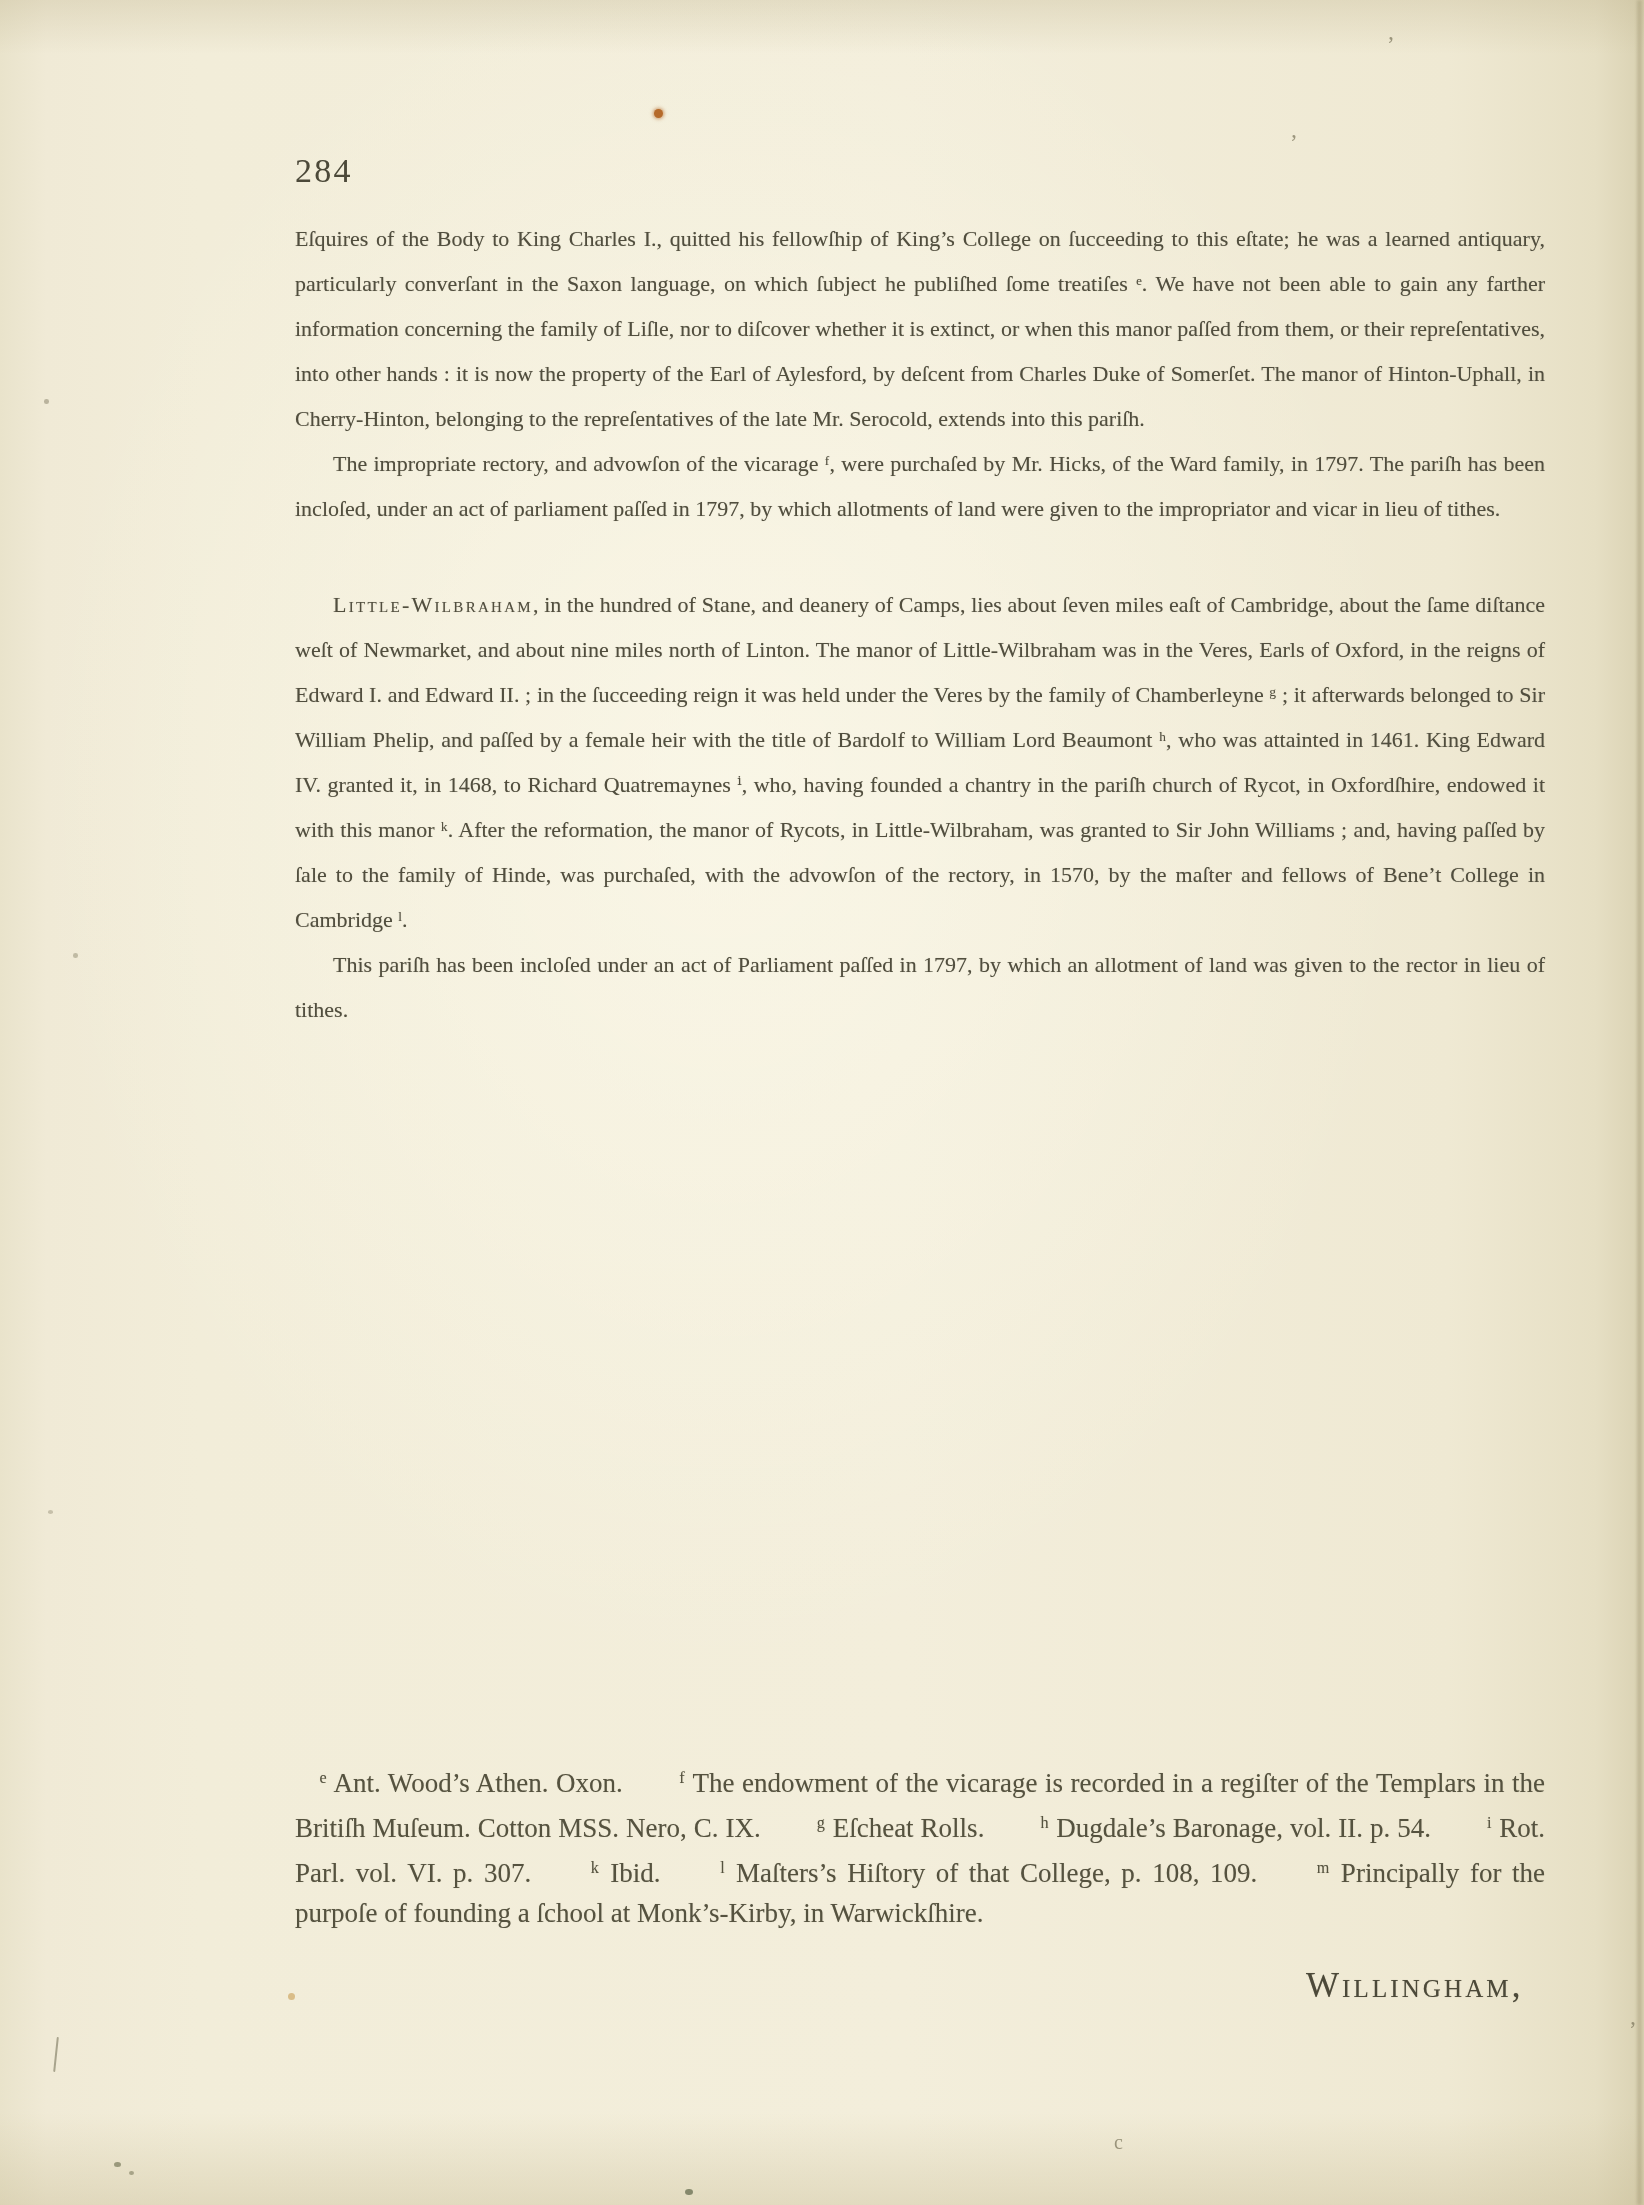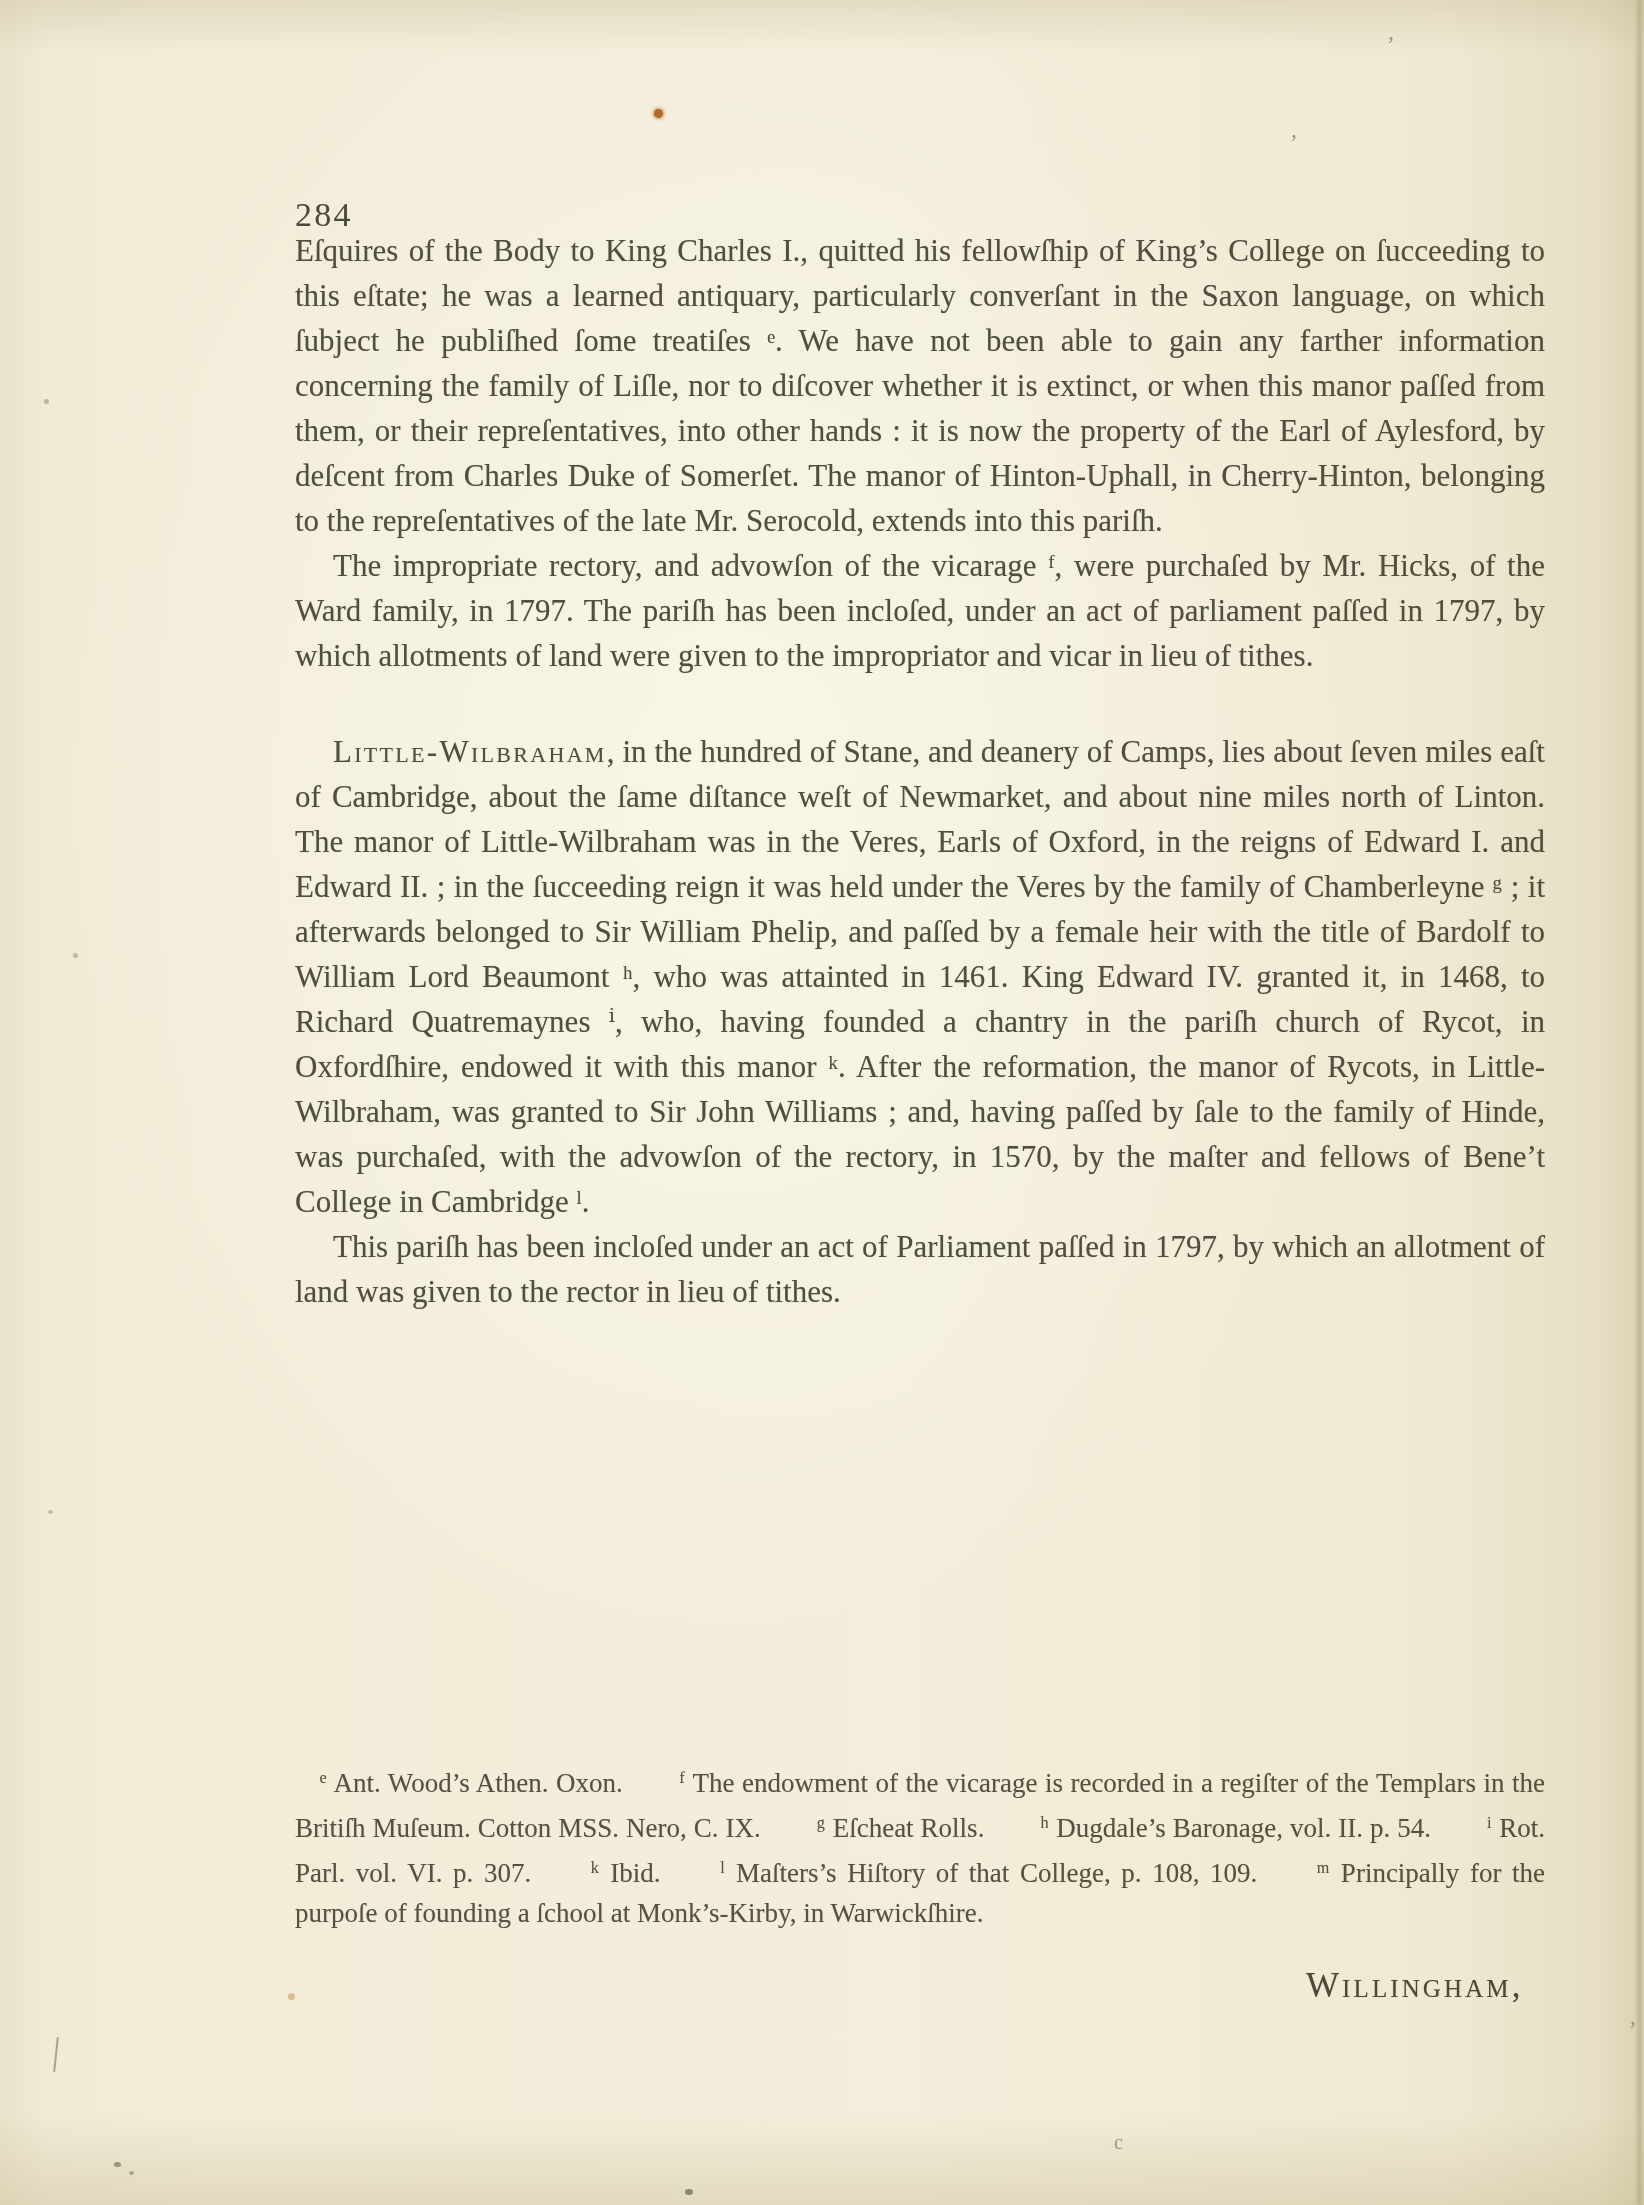--- a/index.html
+++ b/index.html
@@ -15,33 +15,33 @@
     color:#514e3e;
   }
   
   .edge-top { position:absolute; left:0; top:0; width:100%; height:54px;
     background:linear-gradient(180deg, rgba(190,178,140,0.30), rgba(190,178,140,0)); }
   .edge-bottom { position:absolute; left:0; bottom:0; width:100%; height:92px;
     background:linear-gradient(0deg, rgba(198,186,146,0.38), rgba(198,186,146,0)); }
   .edge-right-line { position:absolute; top:0; right:3.1px; width:4.6px; height:100%;
     background:rgba(150,138,100,0.35); filter:blur(1.5px); }
 
-  .header-band { position:absolute; left:295px; top:135px; width:1250px; height:54px;margin-top:44px; }
+  .header-band { position:absolute; left:295px; top:135px; width:1250px; height:54px; }
   .page-number {
     position:absolute; left:0; top:17px; font-size:34px; letter-spacing:2.3px; color:#4c4939;
   }
   .running-title {
     position:absolute; left:0; top:0; width:100%; text-align:center;
     font-size:40px; letter-spacing:13px; color:#4a4737;
     text-shadow:0 0 0.8px rgba(74,71,55,0.4);
   }
 
   .text-block {
-    position:absolute; left:295px; top:228px; width:1250px;
-    font-size:31px; line-height:45px; text-align:justify;
+    position:absolute; left:295px; top:216px; width:1250px;
+    font-size:22px; line-height:45px; text-align:justify;
     text-shadow:0 0 0.8px rgba(81,78,62,0.35);
   }
   .text-block p { margin:0; text-indent:38px; }
   .text-block p.no-indent { text-indent:0; }
   .text-block p.section-start { margin-top:51px; }
 
   .smallcaps { font-variant:small-caps; letter-spacing:2.3px;margin-top:15px; }
 
   .footnotes {
     position:absolute; left:295px; top:1758px; width:1250px;

